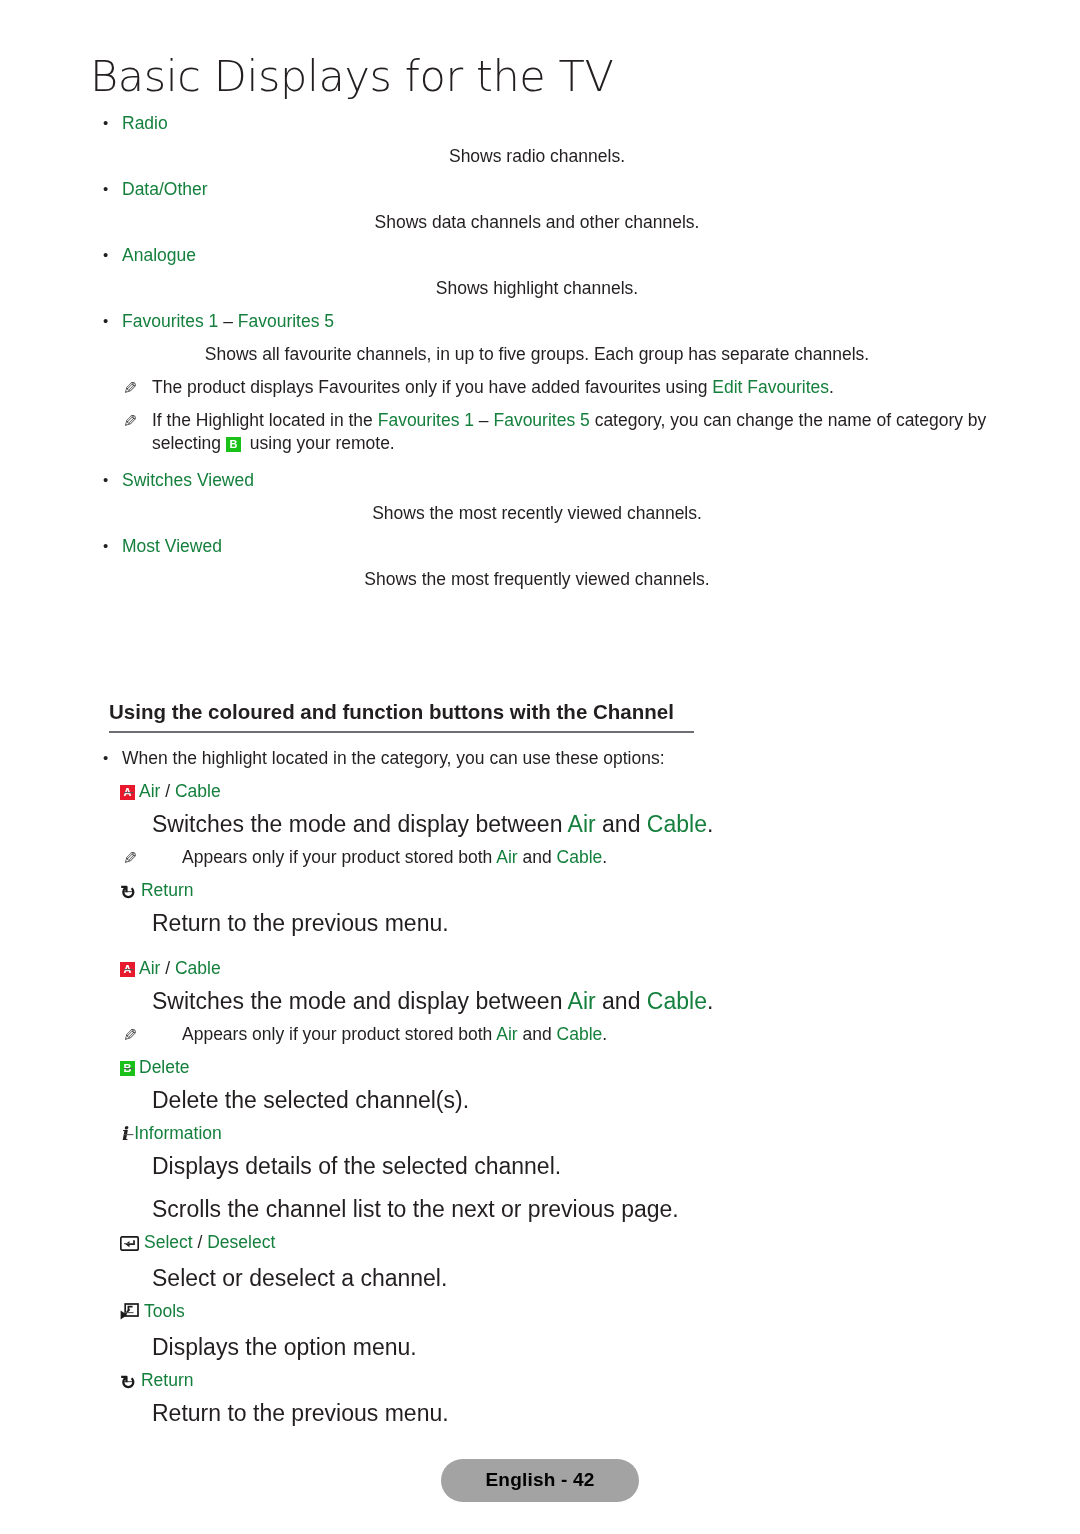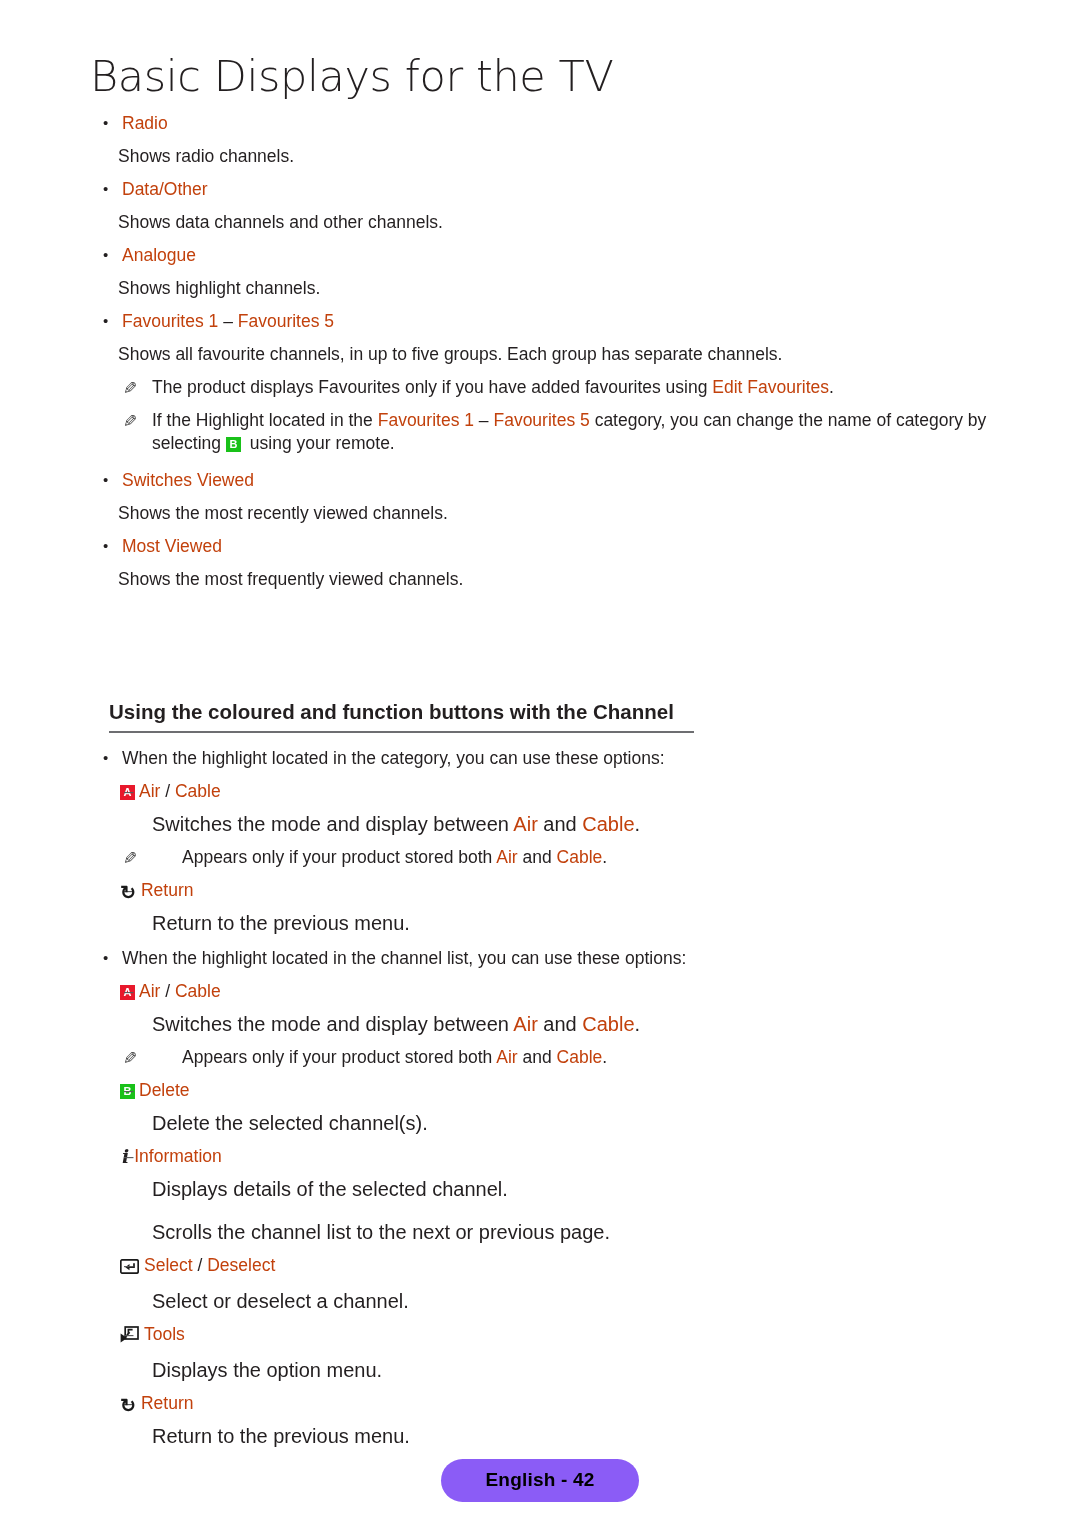--- a/index.html
+++ b/index.html
@@ -58,24 +58,25 @@
     content: "\2022";
     position: absolute;
     left: 103px;
     top: -1px;
     font-size: 15px;
     color: #231f20;
   }
 
   
   .para {
-    padding-left: 118px;
+    padding-left: 64px;
     font-size: 17.5px;
     line-height: 23px;
     padding-right: 70px;
+    text-align: center;
   }
 
   
   .note {
     position: relative;
     padding-left: 152px;
     font-size: 17.5px;
     line-height: 23px;
     padding-right: 88px;
   }
@@ -102,30 +103,30 @@
     position: absolute;
     left: 124px;
     top: 0px;
     font-size: 17px;
     color: #58595b;
   }
 
   
   .para3 {
     padding-left: 152px;
-    font-size: 20px;
+    font-size: 23px;
     line-height: 23px;
     padding-right: 48px;
   }
   .sp10 { height: 10px; }
   .sp12 { height: 12px; }
   .sp14 { height: 14px; }
 
   
-  .cy { color: #c2410c; }
+  .cy { color: #15803d; }
   .bk { color: #231f20; }
 
   
   .section-head {
     margin-left: 109px;
     margin-right: 85px;
     font-size: 20.5px;
     font-weight: bold;
     color: #231f20;
     padding-bottom: 6px;
@@ -184,21 +185,21 @@
   
   .footer {
     position: absolute;
     left: 0;
     top: 1459px;
     width: 1080px;
     text-align: center;
   }
   .footer-pill {
     display: inline-block;
-    background: #8b5cf6;
+    background: #a3a3a3;
     color: #000000;
     border-radius: 22px;
     padding: 10px 44px 11px 44px;
     font-size: 19px;
     font-weight: bold;
     letter-spacing: 0.2px;
     min-width: 88px;
   }
 </style>
 </head>
@@ -295,21 +296,20 @@
     <div class="sp10"></div>
 
     <div class="dash2">
       <span class="keyicon icon-return">↺</span><span class="cy">Return</span>
     </div>
     <div class="sp10"></div>
     <div class="para3">Return to the previous menu.</div>
 
     <div class="sp12"></div>
 
-    <div class="bullet1">When the highlight located in the channel list, you can use these options:</div>
 
     <div class="sp10"></div>
 
     <div class="dash2">
       <span class="badge badge-a">A</span><span class="cy">Air</span><span class="bk"> / </span><span class="cy">Cable</span>
     </div>
     <div class="sp10"></div>
     <div class="para3">
       <span>Switches the mode and display between </span><span class="cy">Air</span><span> and </span><span class="cy">Cable</span><span>.</span>
     </div>

